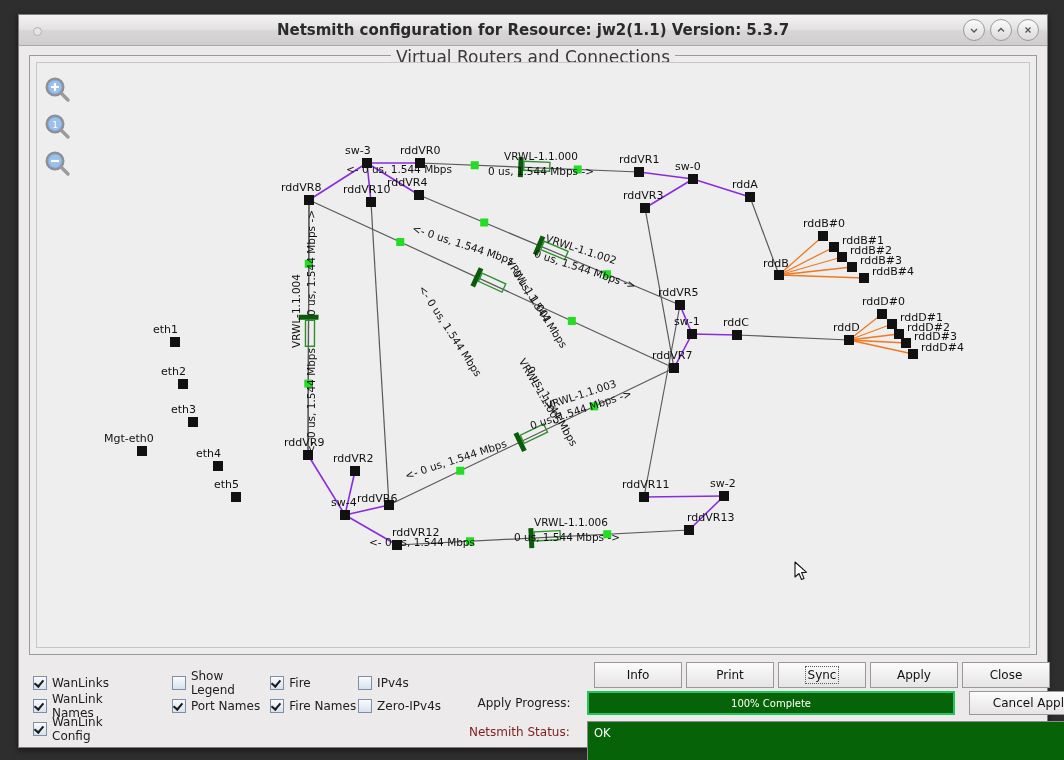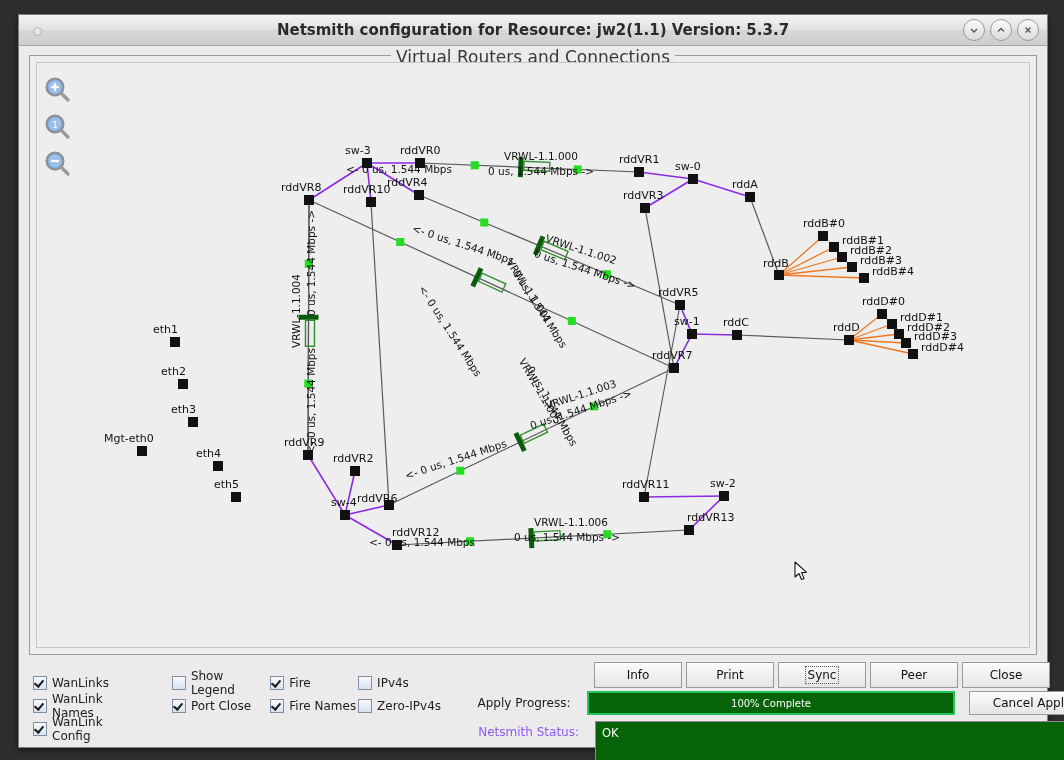--- a/index.html
+++ b/index.html
@@ -66,21 +66,21 @@
 
   .prow{position:absolute;left:440px;top:32px;display:flex;align-items:center;}
   .plabel{font-size:12px;color:#1c1c1c;width:110px;text-align:center;padding-right:8px;}
   .progress{width:364px;height:20px;background:#076307;border:2px solid #22c55e;
             color:#fff;font-size:10px;display:flex;align-items:center;justify-content:center;}
   .cancel{margin-left:14px;min-width:100px;height:22px;padding:0 12px;font-size:12px;
           border:1px solid #9a9898;background:linear-gradient(to bottom,#fcfcfc,#e6e4e4);
           display:flex;align-items:center;justify-content:center;color:#111;}
 
   .srow{position:absolute;left:440px;top:62px;display:flex;align-items:flex-start;}
-  .slabel{font-size:12px;color:#8b5cf6;width:110px;text-align:right;padding-right:16px;padding-top:4px;}
+  .slabel{font-size:12px;color:#7f1d1d;width:110px;padding-right:8px;padding-top:4px;}
   .status{width:478px;height:40px;background:#076307;border:1px solid #8d8b8b;
           color:#fff;font-size:11.5px;padding:4px 6px;box-sizing:border-box;}
 </style>
 </head>
 <body>
 
 <div class="window">
 
   <div class="titlebar">
     <div class="tb-dot"></div>
@@ -357,21 +357,21 @@
             <span>IPv4s</span>
           </div>
         </div>
         <div class="crow">
           <div class="chk ">
             <span class="box on"></span>
             <span>WanLink Names</span>
           </div>
           <div class="chk w2">
             <span class="box on"></span>
-            <span>Port Close</span>
+            <span>Port Names</span>
           </div>
           <div class="chk w3">
             <span class="box on"></span>
             <span>Fire Names</span>
           </div>
           <div class="chk ">
             <span class="box"></span>
             <span>Zero-IPv4s</span>
           </div>
         </div>
@@ -387,21 +387,21 @@
         <div class="btn">
           <span>Info</span>
         </div>
         <div class="btn">
           <span>Print</span>
         </div>
         <div class="btn focus">
           <span>Sync</span>
         </div>
         <div class="btn">
-          <span>Peer</span>
+          <span>Apply</span>
         </div>
         <div class="btn">
           <span>Close</span>
         </div>
       </div>
 
     <div class="prow">
       <div class="plabel">Apply Progress:</div>
       <div class="progress">100% Complete</div>
       <div class="cancel">Cancel Apply</div>

